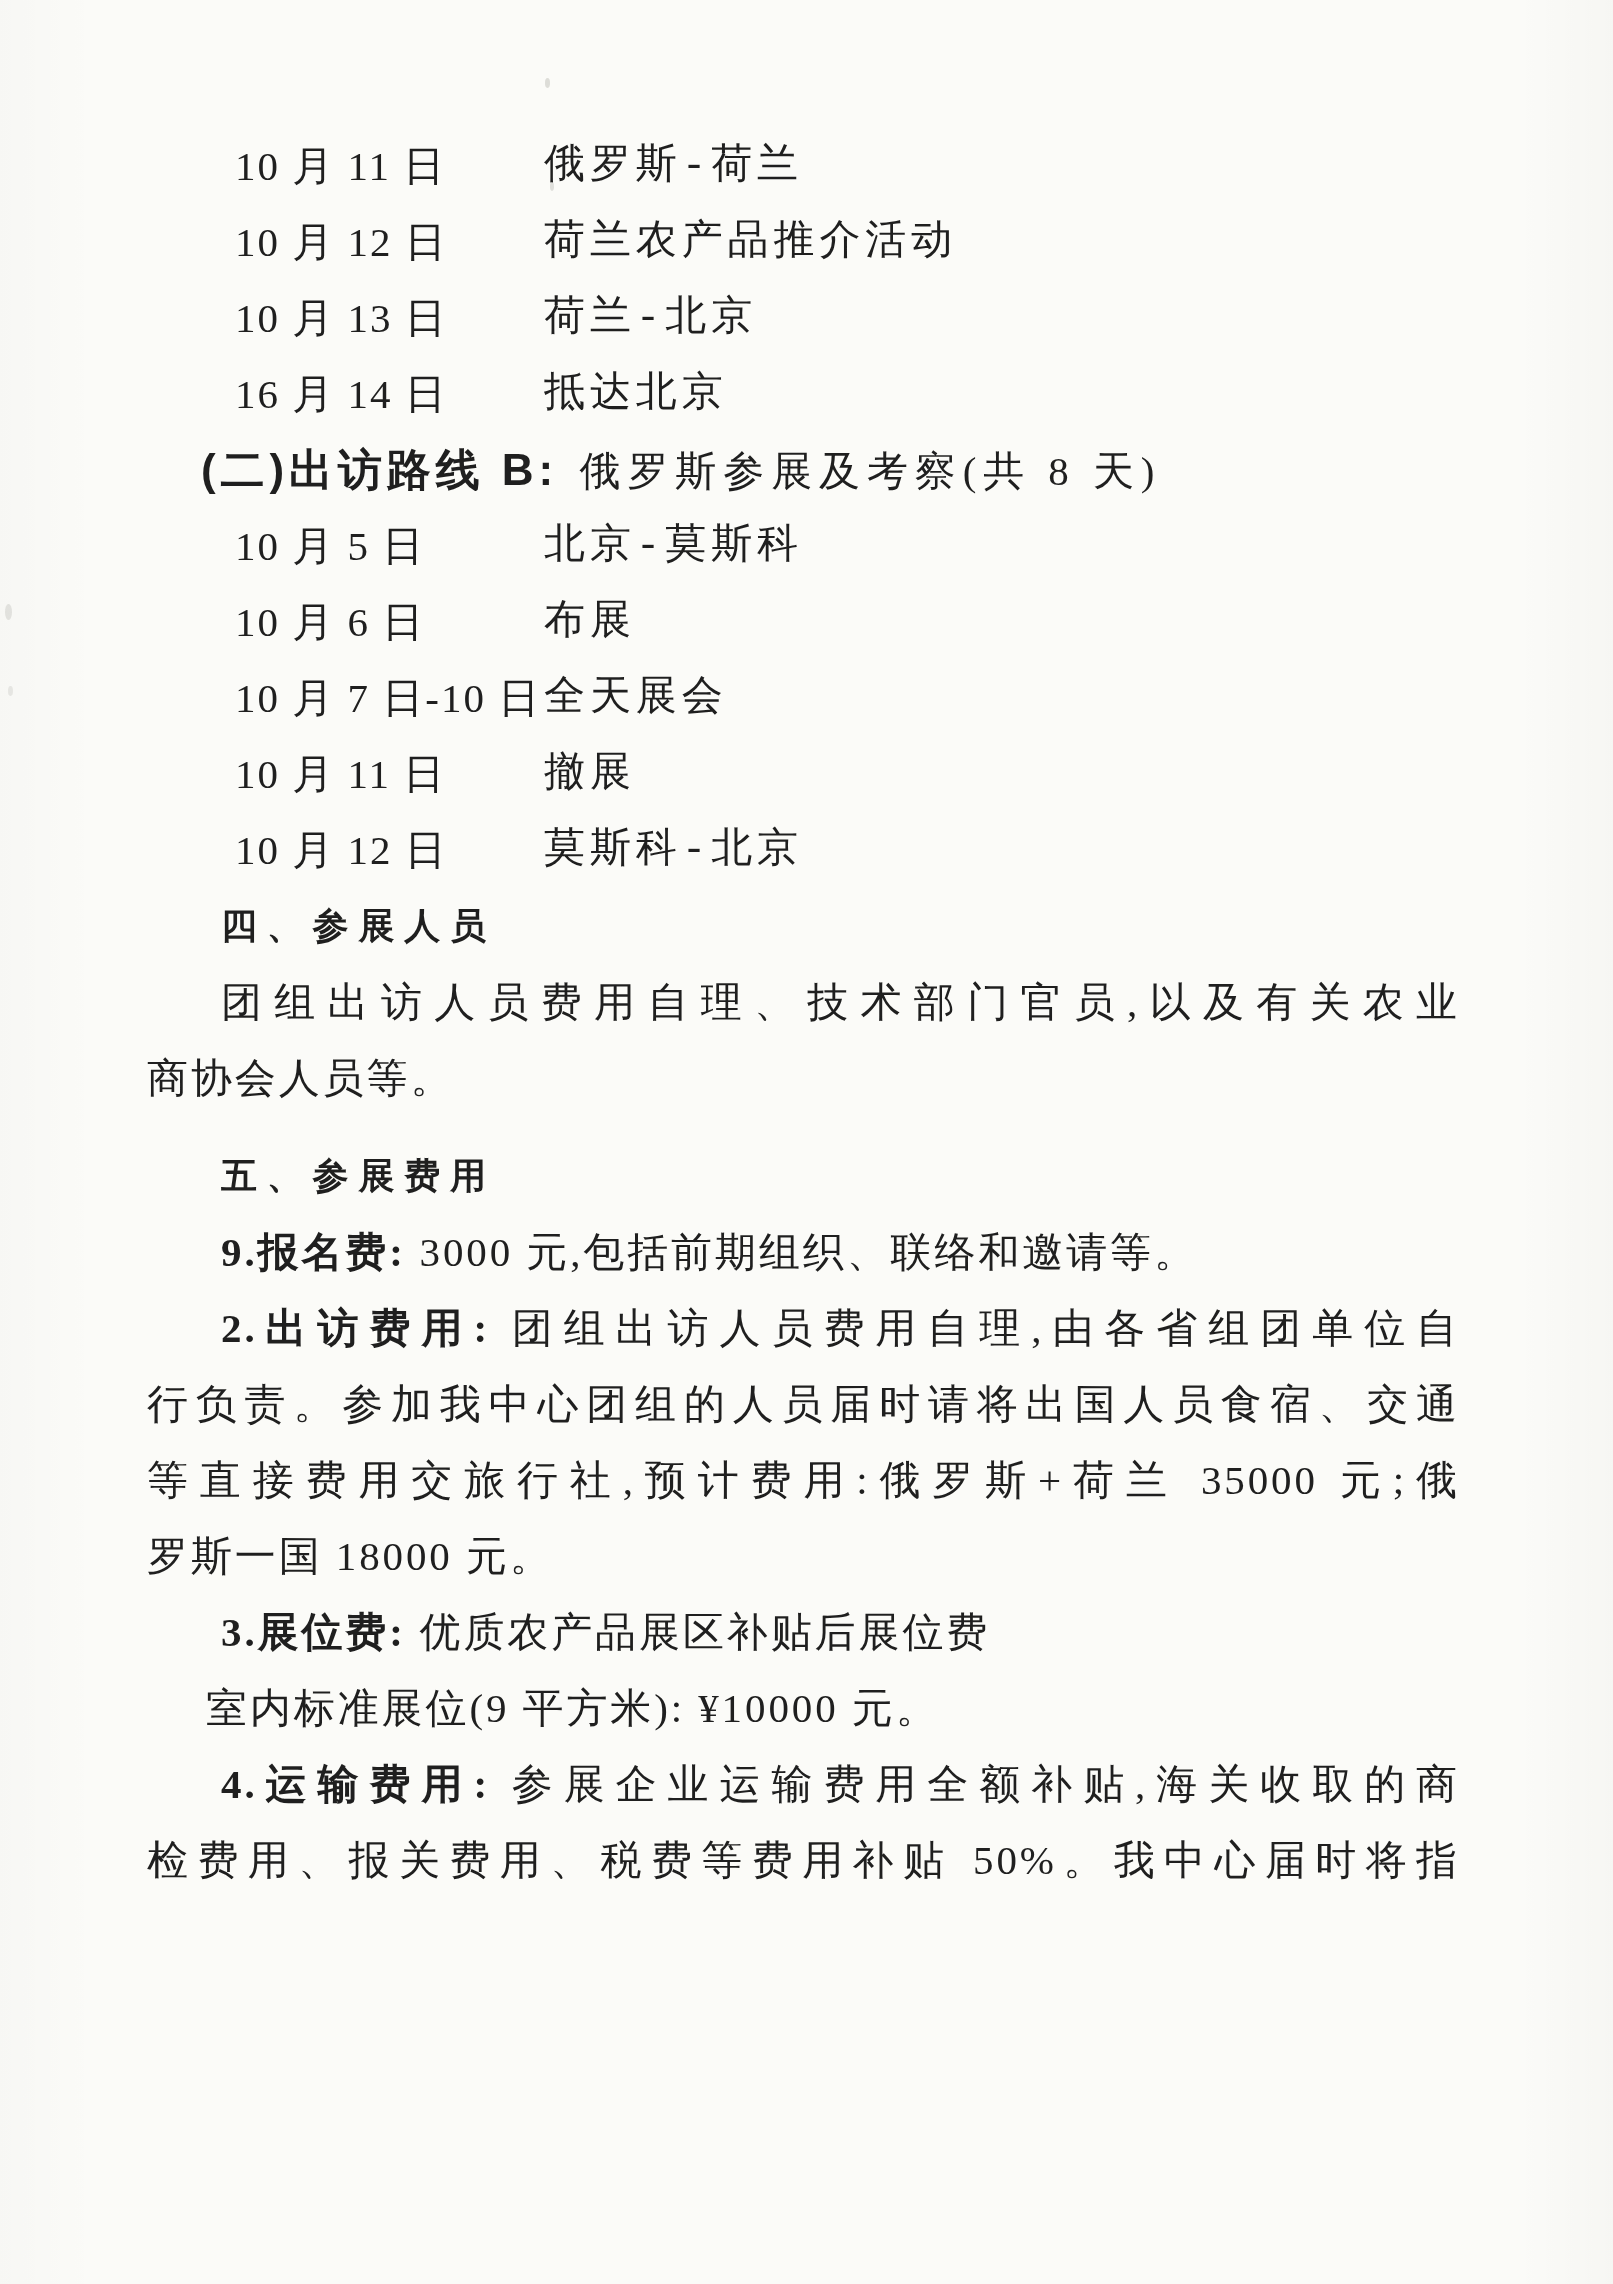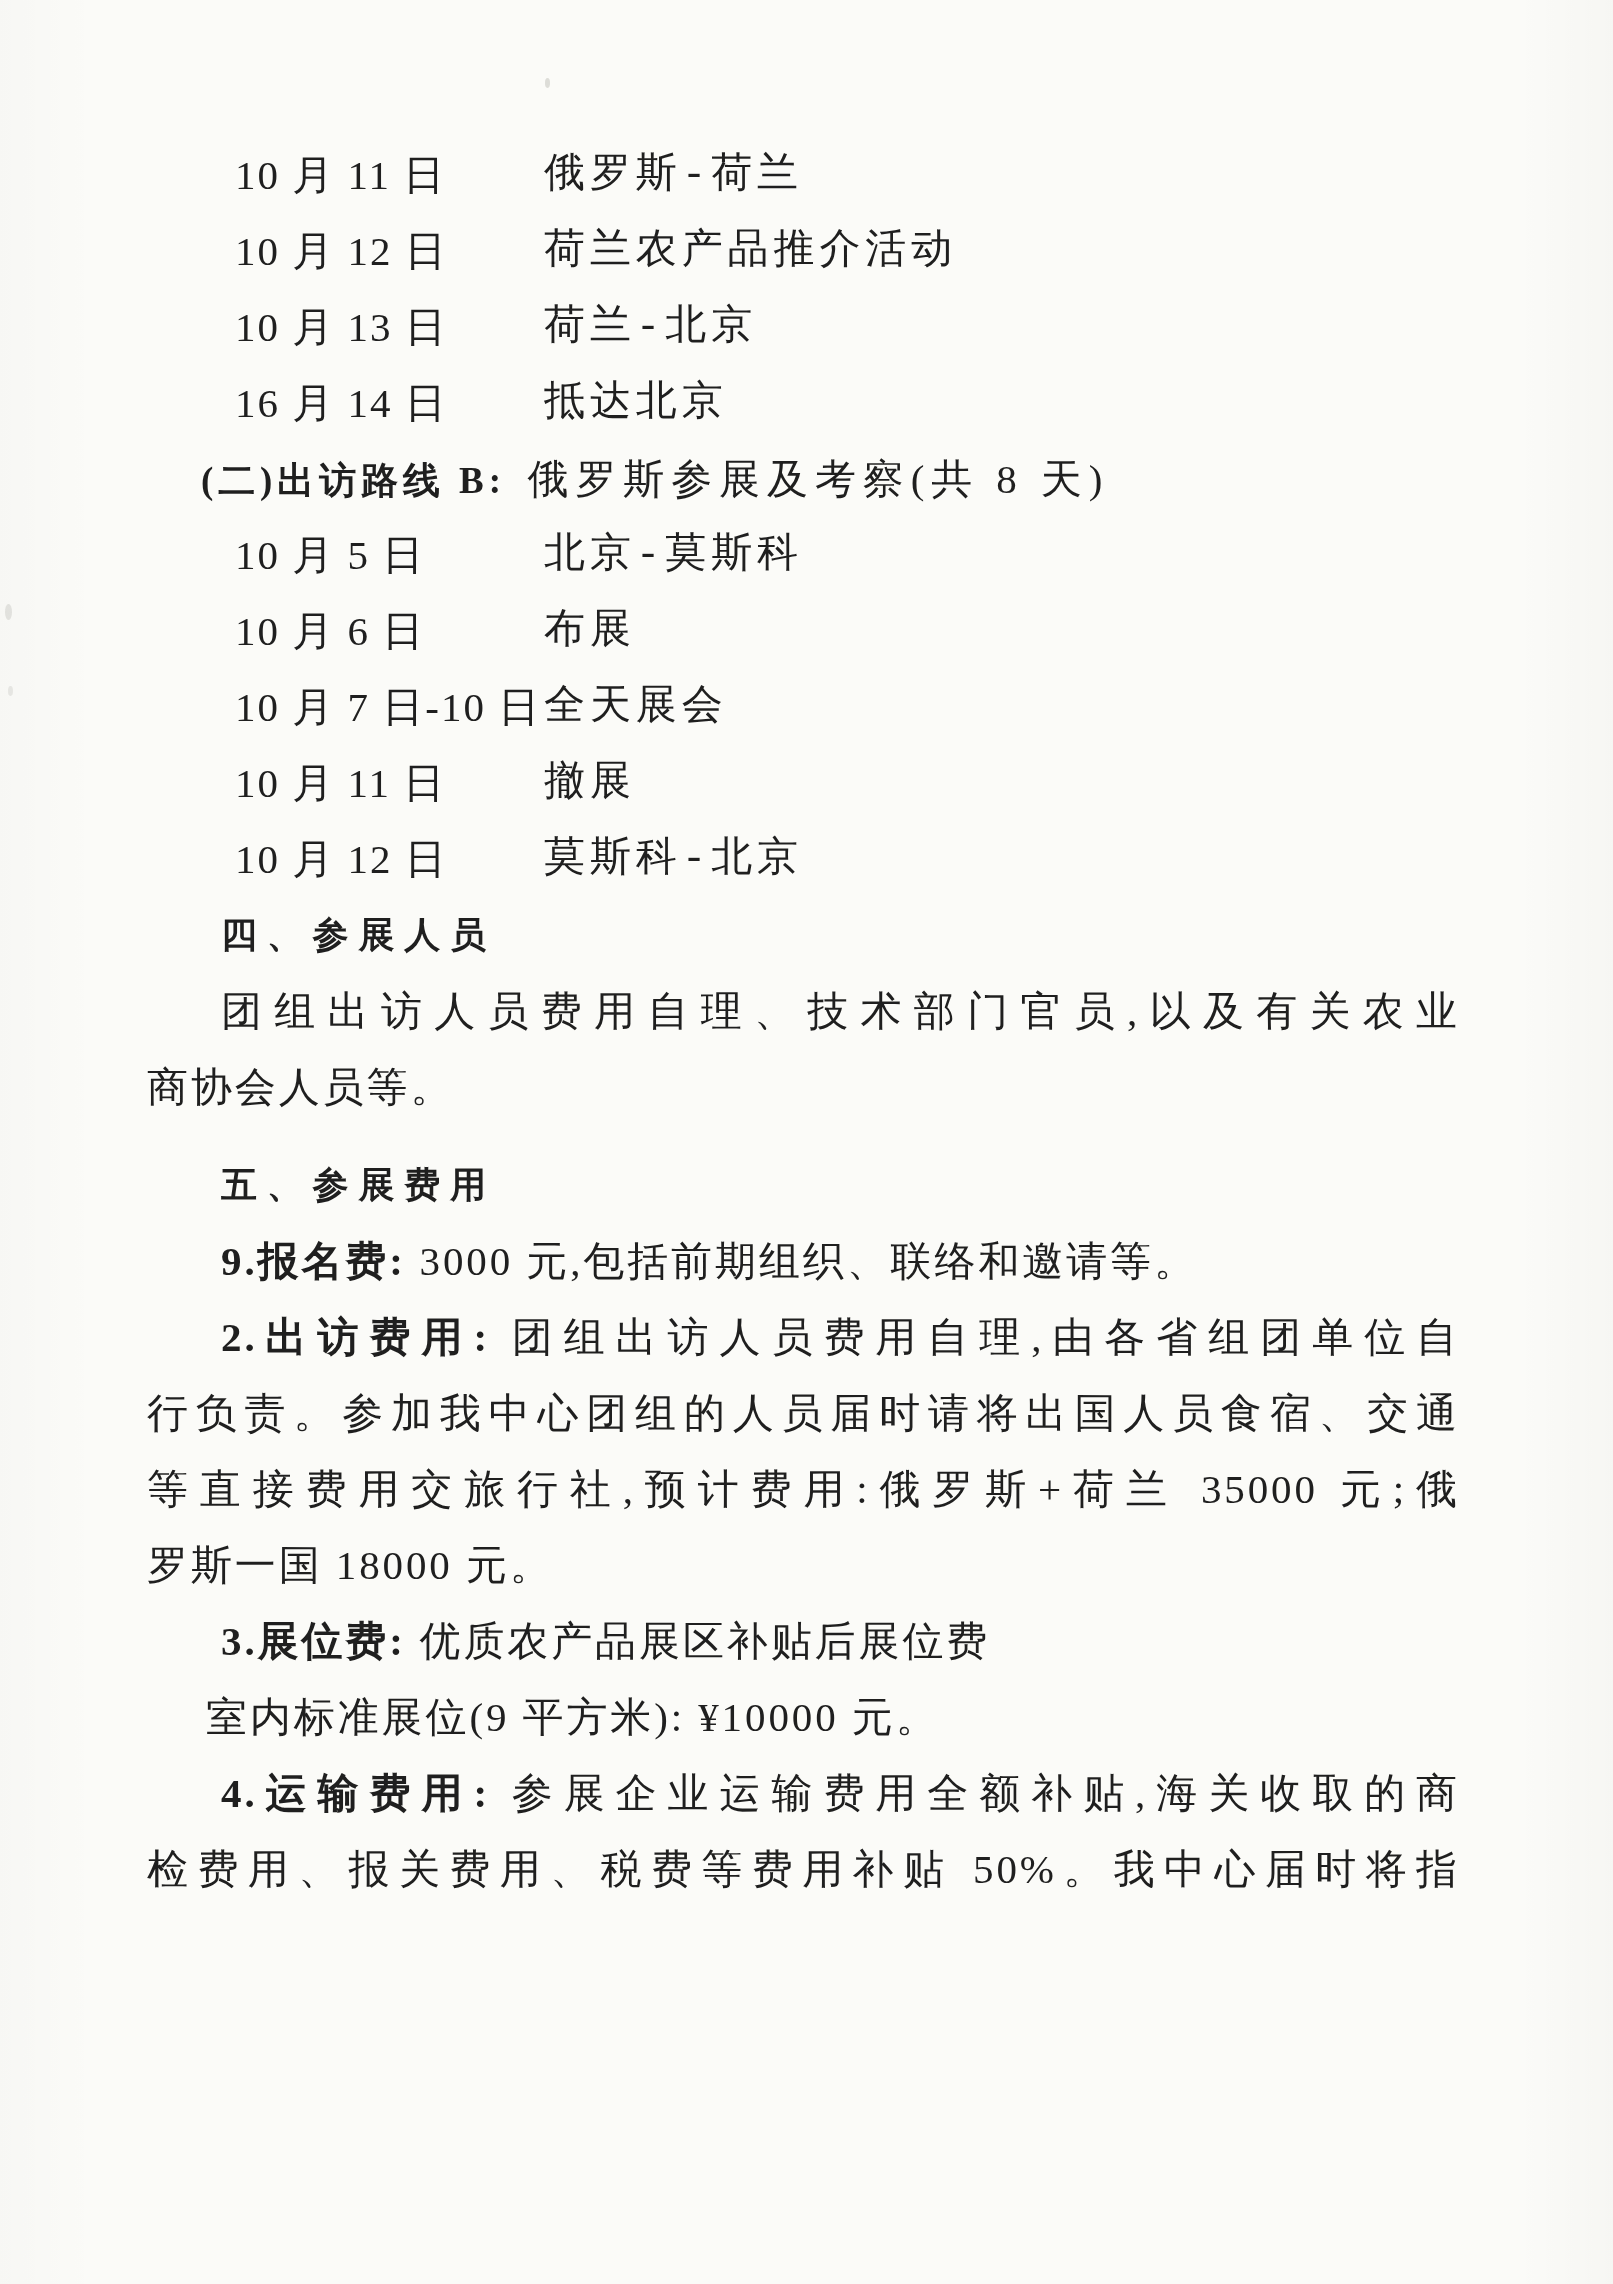--- a/index.html
+++ b/index.html
@@ -10,43 +10,43 @@
     position: relative;
     font-family: "Liberation Serif", serif;
     color: #1f1f1f;
     overflow: hidden;
   }
   .page-shade {
     position: absolute; inset: 0;
     background: linear-gradient(90deg, rgba(0,0,0,0.015), rgba(0,0,0,0) 6%, rgba(0,0,0,0) 94%, rgba(0,0,0,0.02));
   }
   .content {
-    position: absolute; left: 147px; top: 137px; width: 1313px;
+    position: absolute; left: 147px; top: 128px; width: 1313px;
   }
   .line {
     height: 76px; line-height: 76px;
     font-size: 41px; letter-spacing: 2.9px;
     white-space: nowrap;
   }
   .fill {
     white-space: normal;
     text-align: justify;
     text-align-last: justify;
     text-justify: inter-character;
   }
   .sched { display: flex; }
   .sched .date { flex: 0 0 309px; margin-left: 88px; letter-spacing: 2px; }
   .sched .act  { letter-spacing: 4.9px; font-family: Liberation Mono, monospace; }
   .hd {
     font-family: "Liberation Sans", sans-serif;
     font-weight: 700; font-size: 36px; letter-spacing: 9.8px;
   }
   .hd-lbl {
-    font-family: Liberation Serif, serif;
-    font-weight: 700; font-size: 37px; letter-spacing: 4.9px;
+    font-family: Liberation Sans, sans-serif;
+    font-weight: 700; font-size: 44px; letter-spacing: 4.9px;
   }
   .route-title { letter-spacing: 6.9px; padding-left: 21.6px; }
   .lbl { font-weight: 700; }
   .rest { padding-left: 13.7px; }
   .ml75 { margin-left: 74px; }
   .ml60 { margin-left: 59px; }
   .ml55 { margin-left: 54px; }
   .pl75 { padding-left: 74px; }
   .gap-top { margin-top: 21.6px; }
   .speck { position: absolute; background: #97978f; border-radius: 50%; }

